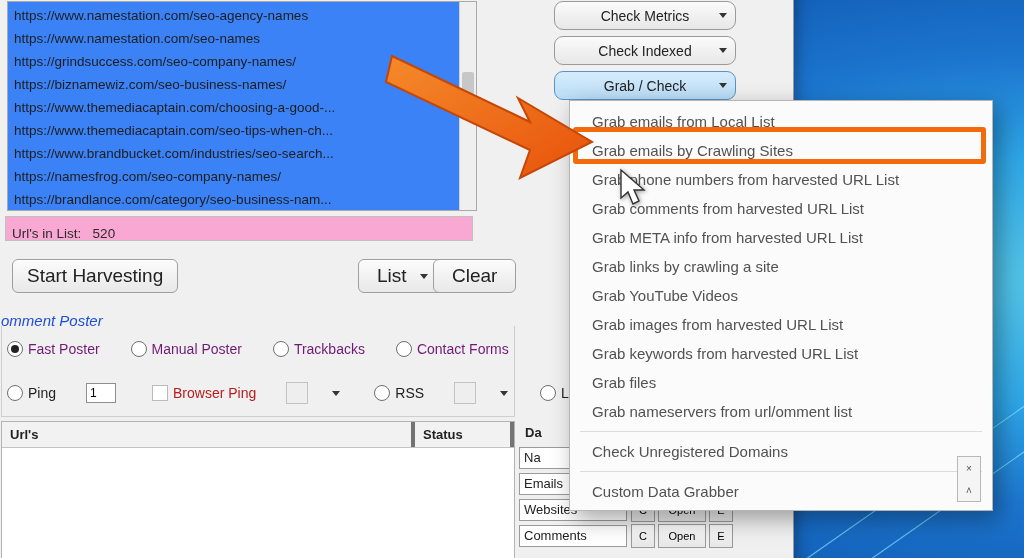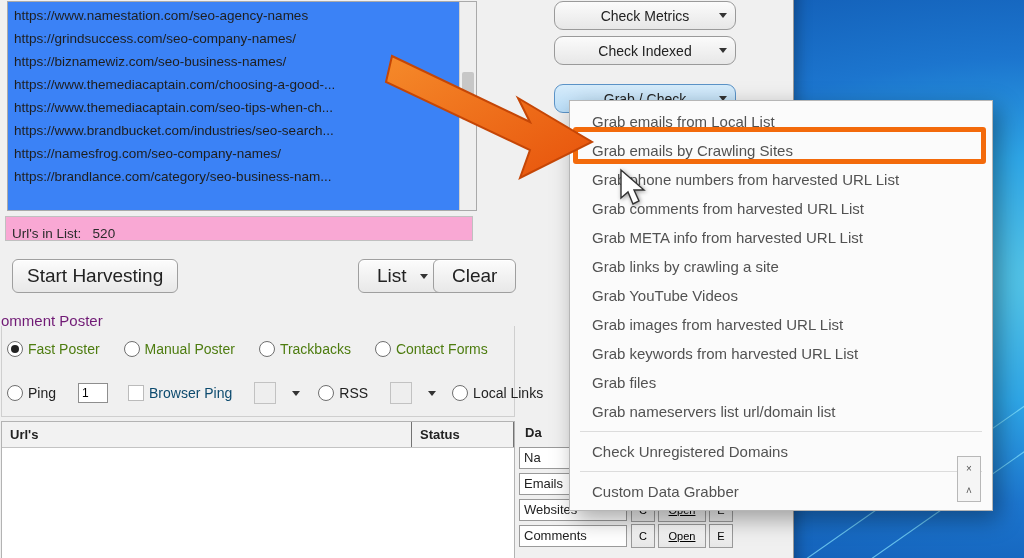--- a/index.html
+++ b/index.html
@@ -43,62 +43,62 @@
     border:1px solid #9f9f9f;border-radius:6px;color:#222;font-size:19px;
     padding:5px 14px;box-shadow:0 1px 0 #fff inset;white-space:nowrap;
   }
   .arrow{display:inline-block;margin-left:8px;width:0;height:0;
     border-left:4px solid transparent;border-right:4px solid transparent;
     border-top:5px solid #333;vertical-align:middle;}
   .start-harvest{position:absolute;left:39px;top:288px;}
   .list-btn{position:absolute;left:385px;top:288px;padding:5px 20px 5px 18px;}
   .clear-btn{position:absolute;left:460px;top:288px;padding:5px 18px;}
   
-  .cp-title{position:absolute;left:28px;top:341px;font-size:15px;color:#701a75;}
+  .cp-title{position:absolute;left:28px;top:341px;font-size:15px;color:#1d4ed8;font-style:italic;}
   .cp-box{position:absolute;left:28px;top:355px;width:512px;height:90px;
     border:1px solid #cfcfcf;border-top:none;}
-  .radio-row{position:absolute;left:34px;top:370px;display:flex;gap:10px;
-    align-items:center;color:#4d7c0f;font-size:14px;}
-  .radio-row2{position:absolute;left:34px;top:411px;display:flex;gap:4px;
+  .radio-row{position:absolute;left:34px;top:370px;display:flex;gap:17px;
+    align-items:center;color:#701a75;font-size:14px;}
+  .radio-row2{position:absolute;left:34px;top:411px;display:flex;gap:12px;
     align-items:center;color:#222;font-size:14px;}
   .rad{display:inline-flex;align-items:center;margin-right:14px;white-space:nowrap;}
   .rad .dot{width:14px;height:14px;border:1px solid #6f6f6f;border-radius:50%;
     background:#fff;margin-right:5px;display:inline-block;position:relative;}
   .rad.sel .dot::after{content:"";position:absolute;left:3px;top:3px;width:8px;height:8px;
     background:#222;border-radius:50%;}
   .numbox{width:22px;height:18px;border:1px solid #8e8e8e;background:#fff;
     font-size:12px;padding:0 3px;margin-left:4px;}
-  .greytxt{color:#0c4a6e;}
+  .greytxt{color:#b91c1c;}
   .sqico{width:20px;height:20px;border:1px solid #c2c2c2;background:#eee;
     display:inline-block;margin:0 4px;}
   
   .grid{position:absolute;left:28px;top:450px;width:512px;height:140px;
     background:#fff;border:1px solid #b3b3b3;}
   .grid-head{display:flex;background:#f2f2f2;border-bottom:1px solid #c3c3c3;}
-  .gh{padding:5px 8px;border-right:1px solid #737373;font-weight:600;color:#222;}
+  .gh{padding:5px 8px;border-right:4px solid #737373;font-weight:600;color:#222;}
   .gh1{flex:0 0 393px;}
   .gh2{flex:1;}
   
   .rbtn{
     position:absolute;width:180px;height:27px;border:1px solid #9a9a9a;
     background:linear-gradient(#fbfbfb,#e7e7e7);border-radius:9px;
     display:flex;align-items:center;justify-content:center;color:#222;font-size:14px;
   }
   .rbtn .arrow{position:absolute;right:8px;top:11px;}
-  .rbtn.active{background:linear-gradient(#d6ecfb,#b9ddf7);border-color:#5b93c7;margin-top:13px;}
+  .rbtn.active{background:linear-gradient(#d6ecfb,#b9ddf7);border-color:#5b93c7;}
   
   .datapanel{position:absolute;left:546px;top:450px;width:258px;height:140px;}
   .datapanel .hdr{font-weight:600;padding:4px 6px;color:#222;}
   .drow{display:flex;align-items:center;margin:2px 0;}
   .drow .fld{flex:0 0 108px;height:22px;border:1px solid #9a9a9a;background:#fff;
     margin-right:4px;padding:2px 4px;font-size:13px;color:#222;box-sizing:border-box;}
   .drow .mini{width:22px;height:22px;border:1px solid #9a9a9a;
     background:linear-gradient(#fbfbfb,#e7e7e7);font-size:11px;
     display:flex;align-items:center;justify-content:center;margin-right:3px;}
-  .drow .open{width:46px;text-decoration:underline;}
+  .drow .open{width:46px;}
   
   .popup{
     position:absolute;left:569px;top:100px;width:422px;
     background:#fbfbfb;border:1px solid #b6b6b6;
     box-shadow:6px 8px 22px rgba(0,0,0,.35);
     padding:6px 0 4px;filter:blur(.3px);
   }
   .mi{padding:6px 22px;color:#525252;font-size:15px;white-space:nowrap;position:relative;}
   .mi.sub::after{content:"";position:absolute;right:14px;top:11px;width:0;height:0;
     border-top:4px solid transparent;border-bottom:4px solid transparent;
@@ -126,20 +126,21 @@
 
 <div class="desktop">
   <div class="desk-lines"></div>
 </div>
 
 <div class="app">
 
   <div class="urllist">
     <div class="urllist-inner" id="urllines">
         <div>https://www.namestation.com/seo-agency-names</div>
+        <div>https://www.namestation.com/seo-names</div>
         <div>https://grindsuccess.com/seo-company-names/</div>
         <div>https://biznamewiz.com/seo-business-names/</div>
         <div>https://www.themediacaptain.com/choosing-a-good-...</div>
         <div>https://www.themediacaptain.com/seo-tips-when-ch...</div>
         <div>https://www.brandbucket.com/industries/seo-search...</div>
         <div>https://namesfrog.com/seo-company-names/</div>
         <div>https://brandlance.com/category/seo-business-nam...</div>
       </div>
     <div class="sb">
       <div class="thumb"></div>
@@ -264,21 +265,21 @@
   <div class="mi">Grab emails from Local List</div>
   <div class="mi">Grab emails by Crawling Sites</div>
   <div class="mi">Grab phone numbers from harvested URL List</div>
   <div class="mi">Grab comments from harvested URL List</div>
   <div class="mi">Grab META info from harvested URL List</div>
   <div class="mi">Grab links by crawling a site</div>
   <div class="mi">Grab YouTube Videos</div>
   <div class="mi">Grab images from harvested URL List</div>
   <div class="mi">Grab keywords from harvested URL List</div>
   <div class="mi">Grab files</div>
-  <div class="mi">Grab nameservers list url/domain list</div>
+  <div class="mi">Grab nameservers from url/omment list</div>
   <div class="sep"></div>
   <div class="mi">Check Unregistered Domains</div>
   <div class="sep"></div>
   <div class="mi sub">Custom Data Grabber</div>
 </div>
 
 <div class="hl"></div>
 
 <svg class="bigArrow" viewBox="0 0 220 140">
   <defs>

